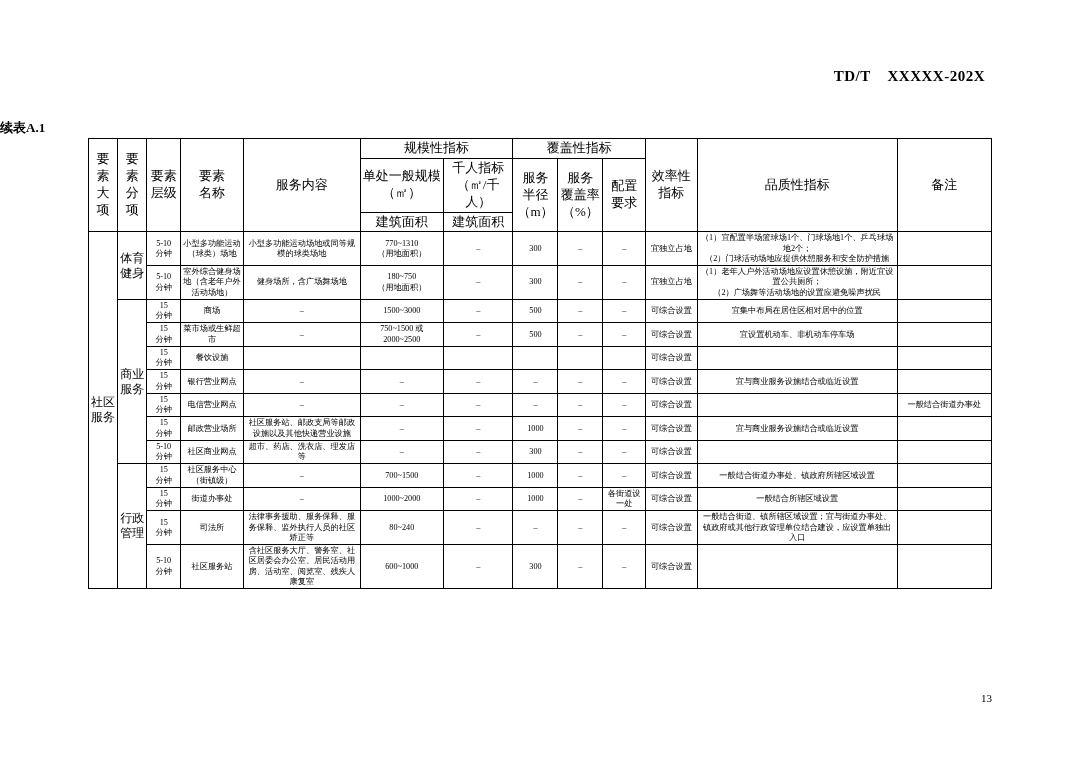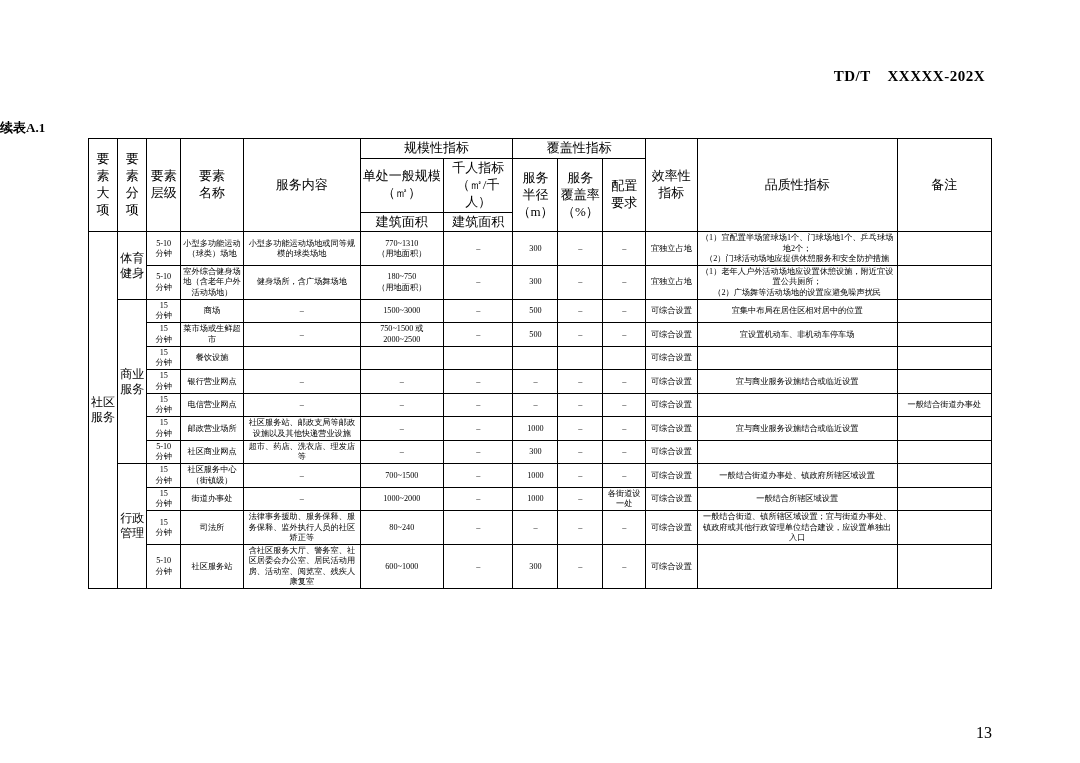--- a/index.html
+++ b/index.html
@@ -66,22 +66,22 @@
   .lefttext {
     text-align: left;
     padding-left: 3px;
   }
   .vert {
     font-size: 12px;
   }
   .pagenum {
     position: absolute;
     right: 88px;
-    top: 698px;
-    font-size: 16px;
+    top: 666px;
+    font-size: 11px;
   }
   .nowrap { white-space: pre-line; }
 </style>
 </head>
 <body>
 
 <div class="page">
 
   <div class="header-code">TD/T    XXXXX-202X</div>
 

